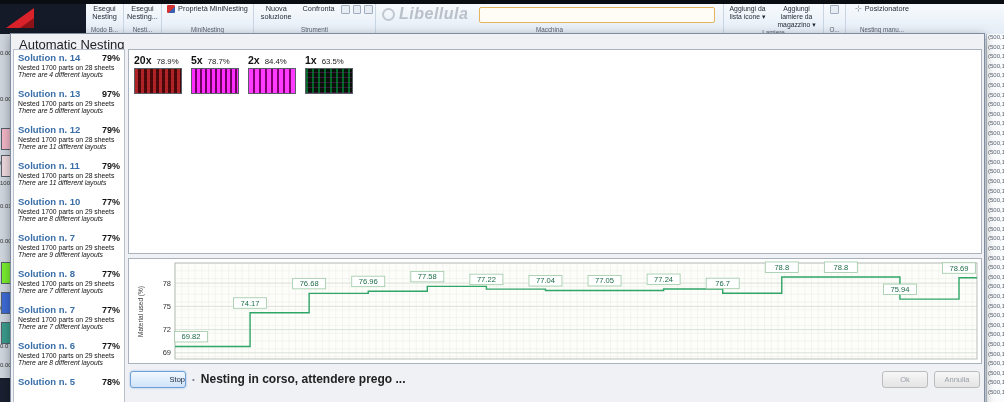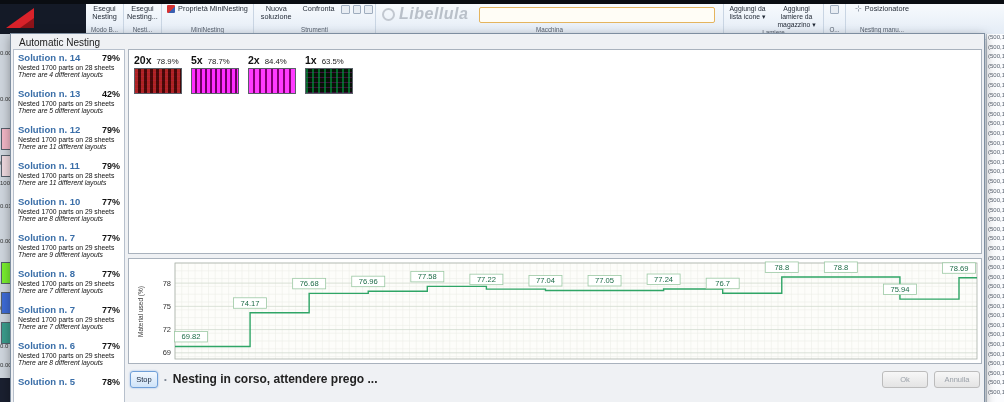--- a/index.html
+++ b/index.html
@@ -36,21 +36,21 @@
   .lswatch { position:absolute; left:1px; width:10px; height:22px; border:1px solid #55606b; }
   .right-strip { position:absolute; left:986px; top:34px; width:18px; bottom:0; background:#fbfcfe;
                  border-left:1px solid #b9c2cc; overflow:hidden; }
   .rrow { height:9.6px; font-size:6px; color:#5a6370; white-space:nowrap; overflow:hidden; padding-left:1px; }
   .corner-dark { position:absolute; left:0; top:378px; width:36px; height:24px; background:#1a2030; }
   .corner-logo { position:absolute; left:36px; top:384px; width:46px; height:18px; }
 
   
   .dialog { position:absolute; left:10px; top:33px; width:975px; height:380px; background:#eff1f4;
             border:1px solid #7e8fa0; border:1px solid #7e8ea0; box-shadow:0 3px 10px rgba(0,0,0,.35); }
-  .dlg-title { height:15px; font-size:10px; color:#222; padding:3px 0 0 8px; }
+  .dlg-title { height:15px; font-size:13px; color:#222; padding:3px 0 0 8px; }
   .dlg-body { position:absolute; left:2px; top:15px; right:2px; bottom:0; display:flex; gap:3px; }
 
   .sol-list { width:114px; background:#fff; border:1px solid #b7c0cc; overflow:hidden; }
   .sol { height:36px; padding:2px 4px 0; cursor:pointer; }
   .sol-head { display:flex; justify-content:space-between; align-items:baseline; }
   .sol-name { color:#3a6ea8; font-weight:bold; font-size:9.5px; }
   .sol-pct { color:#111; font-weight:bold; font-size:9px; }
   .sol-l1 { font-size:6.8px; color:#111; margin-top:1px; white-space:nowrap; }
   .sol-l2 { font-size:6.8px; color:#111; font-style:italic; white-space:nowrap; }
 
@@ -76,22 +76,22 @@
                       repeating-linear-gradient(0deg, rgba(255,0,255,.22) 0 1px, transparent 1px 5px); }
 
   .chart-panel { height:106px; background:#fff; border:1px solid #a9b2bd; display:flex; align-items:stretch;
                  padding:2px 2px 2px 4px; overflow:hidden; }
   .ylabel { width:14px; display:flex; align-items:center; justify-content:center; }
   .ylabel span { transform:rotate(-90deg); font-size:6.5px; color:#333; white-space:nowrap; }
   .chart-svg { flex:1; height:100%; }
 
   .footer { height:22px; display:flex; align-items:center; gap:6px; padding:0 2px; }
   .btn { font-size:7.5px; height:17px; border-radius:3px; cursor:pointer; }
-  .stop-btn { width:28px; color:#13233a; background:linear-gradient(#f2f8ff,#cfe3f8);
-              border:1px solid #6f9fd8; box-shadow:0 0 2px #8db4e4; }
+  .stop-btn { width:56px; color:#13233a; background:linear-gradient(#f2f8ff,#cfe3f8);
+              border:1px solid #6f9fd8; box-shadow:0 0 2px #8db4e4;text-align:right; }
   .dot { color:#7c8694; font-size:8px; }
   .status { font-size:12px; font-weight:bold; color:#222; }
   .spacer { flex:1; }
   .gray-btn { width:46px; color:#9aa0a8; background:linear-gradient(#f7f7f7,#e4e4e4);
               border:1px solid #bcbcbc; }
 </style>
 </head>
 <body>
 
 <div id="stage">
@@ -258,21 +258,21 @@
             <div class="sol-head">
        <span class="sol-name">Solution n. 14</span>
        <span class="sol-pct">79%</span>
      </div>
      <div class="sol-l1">Nested 1700 parts on 28 sheets</div>
      <div class="sol-l2">There are 4 different layouts</div>
           </div>
           <div class="sol">
             <div class="sol-head">
        <span class="sol-name">Solution n. 13</span>
-       <span class="sol-pct">42%</span>
+       <span class="sol-pct">97%</span>
      </div>
      <div class="sol-l1">Nested 1700 parts on 29 sheets</div>
      <div class="sol-l2">There are 5 different layouts</div>
           </div>
           <div class="sol">
             <div class="sol-head">
        <span class="sol-name">Solution n. 12</span>
        <span class="sol-pct">79%</span>
      </div>
      <div class="sol-l1">Nested 1700 parts on 28 sheets</div>

